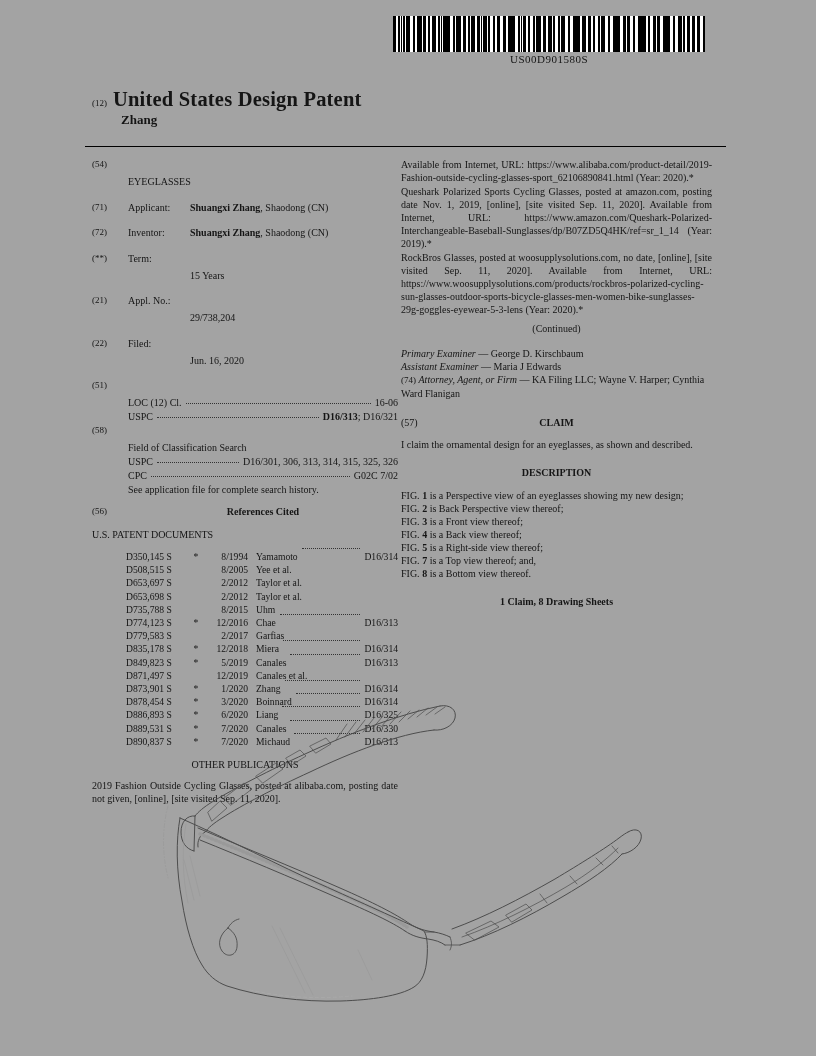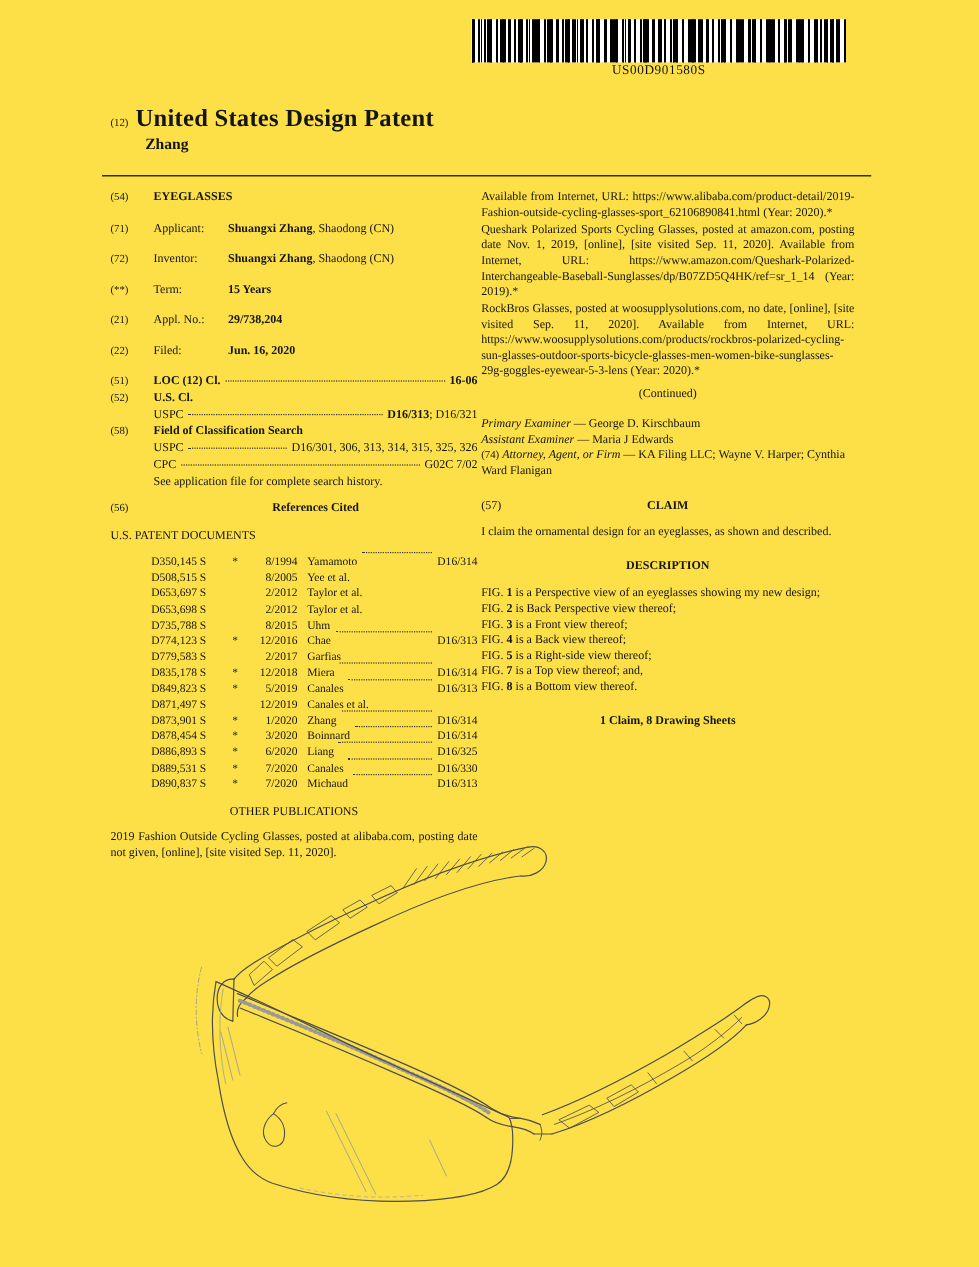--- a/index.html
+++ b/index.html
@@ -1,17 +1,17 @@
 <!DOCTYPE html>
 <html><head>
 <meta charset="utf-8">
 <style>
   html,body { margin:0; padding:0; background:#ffffff; }
   .page {
-    position:relative; width:816px; height:1056px; background:#fde047;
+    position:relative; width:816px; height:1056px; background:#a3a3a3;
     font-family:"Liberation Serif","DejaVu Serif",serif; color:#151515;
     overflow:hidden;
   }
   
   .barcode-wrap { position:absolute; left:393px; top:16px; width:312px; text-align:center; }
   .barcode {
     height:36px; width:100%;
     background-color:#fff;
     background-image:
       repeating-linear-gradient(90deg,#000 0 2px,transparent 2px 5px),
@@ -31,21 +31,21 @@
   .hr-label { font-size:12.5px; font-weight:bold; }
   .hr-value { text-align:right; font-weight:bold; font-size:14.5px; white-space:nowrap; }
   .datevalue { font-size:13.5px; }
   .stars { font-size:11px; letter-spacing:1px; vertical-align:1px; padding-right:10px; }
   .rule { position:absolute; left:85px; top:146px; width:641px; border-top:1.7px solid #000; }
   
   .columns { position:absolute; left:92px; top:158px; width:634px; display:flex; gap:3px;
              font-size:10px; line-height:13px; }
   .col-left  { width:306px; }
   .col-right { width:311px; }
-  .b { font-weight:bold; }
+  .b { font-weight:normal;margin-top:17px; }
   .it { font-style:italic; }
   .f-row { display:grid; grid-template-columns:36px 62px 1fr; margin-bottom:12.5px; }
   .f-row2 { display:grid; grid-template-columns:36px 1fr; margin-bottom:12.5px; }
   .tight { margin-bottom:1px; }
   .sub { margin-left:36px; }
   .leaderline { display:flex; align-items:baseline; }
   .dots { flex:1 1 auto; min-width:10px; margin:0 4px; border-bottom:1.2px dotted #333; transform:translateY(-2px); }
   .nowrap { white-space:nowrap; }
   .sec-head { display:grid; grid-template-columns:36px 1fr; margin:9px 0 10px 0; }
   .sec-title { text-align:center; font-weight:bold; }
@@ -134,24 +134,20 @@
 
       <div class="f-row2 tight">
         <span class="tag">(51)</span>
         <span class="leaderline">
           <span class="b nowrap">LOC (12) Cl.</span>
           <span class="dots"></span>
           <span class="b nowrap">16-06</span>
         </span>
       </div>
 
-      <div class="f-row2 tight">
-        <span class="tag">(52)</span>
-        <span class="b">U.S. Cl.</span>
-      </div>
       <div class="sub leaderline tight">
         <span class="nowrap">USPC</span>
         <span class="dots"></span>
         <span class="nowrap"><b>D16/313</b><span>; D16/321</span></span>
       </div>
 
       <div class="f-row2 tight">
         <span class="tag">(58)</span>
         <span class="b">Field of Classification Search</span>
       </div>

